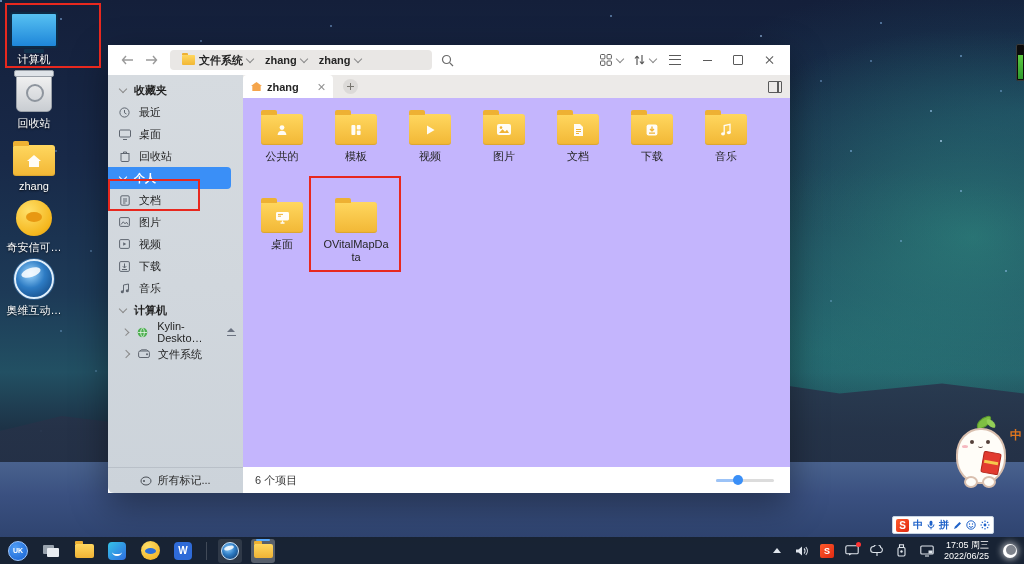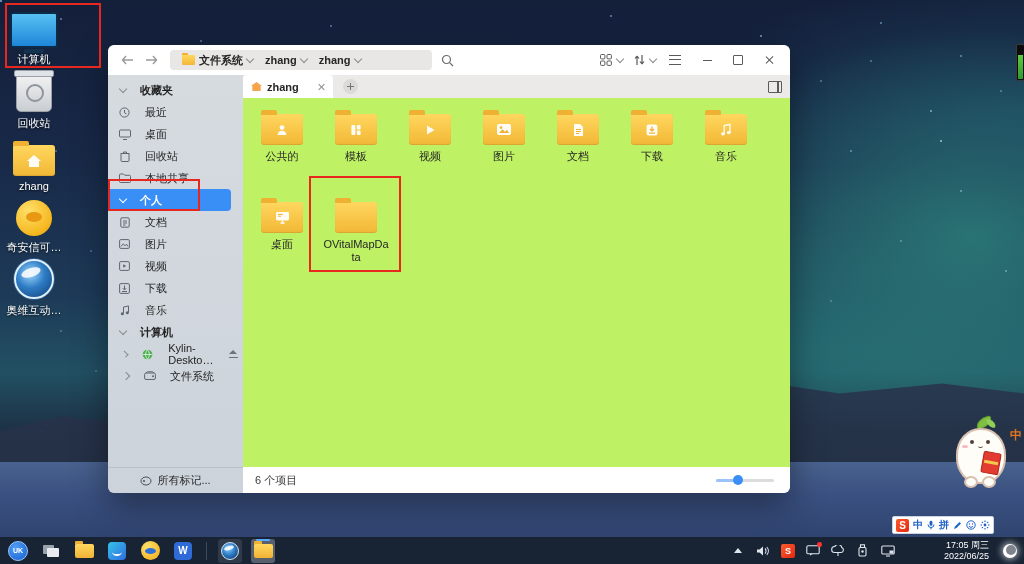--- a/index.html
+++ b/index.html
@@ -49,21 +49,21 @@
   .emb{position:absolute;inset:0;margin:auto;display:block;}
   .qax-icon{width:36px;height:36px;border-radius:50%;background:radial-gradient(circle at 35% 30%,#ffe06a,#f5b71e 70%,#d99410);position:relative;}
   .qax-icon::after{content:"";position:absolute;left:10px;top:12px;width:16px;height:10px;border-radius:50%;background:#e89812;}
   .ovi-icon{width:36px;height:36px;border-radius:50%;background:radial-gradient(circle at 40% 35%,#9fd8ff 0%,#2e7cc4 45%,#0e3f77 100%);
     position:relative;border:2px solid #dfeffc;box-shadow:0 0 0 1px #2a5b8c;}
   .ovi-icon::after{content:"";position:absolute;left:5px;top:7px;width:20px;height:9px;border-radius:50%;background:rgba(255,255,255,.85);transform:rotate(-18deg);}
   
   .redbox{position:absolute;border:2px solid #e8281e;z-index:40;pointer-events:none;}
   
   .window{position:absolute;left:108px;top:45px;width:682px;height:448px;background:#fff;
-    border-radius:8px;box-shadow:0 12px 34px rgba(0,0,0,.4);z-index:10;}
+    border-radius:0;box-shadow:0 12px 34px rgba(0,0,0,.4);z-index:10;}
   .titlebar{position:absolute;left:0;top:0;right:0;height:30px;display:flex;align-items:center;
     padding:0 10px;box-sizing:border-box;border-radius:6px 6px 0 0;background:#fff;}
   .navbtn{width:18px;height:18px;display:flex;align-items:center;justify-content:center;margin-right:6px;}
   .crumbbar{display:flex;align-items:center;height:20px;background:#e9e7e5;border-radius:4px;
     padding:0 6px;margin-left:4px;width:262px;box-sizing:border-box;}
   .crumb{display:flex;align-items:center;gap:4px;font-size:11px;color:#262626;font-weight:bold;padding:0 6px;}
   .chev{width:5px;height:5px;border-right:1.4px solid #8a8a8a;border-bottom:1.4px solid #8a8a8a;
     display:inline-block;transform:rotate(45deg);margin-top:-3px;}
   .chev.r{transform:rotate(-45deg);margin-top:0;margin-left:-1px;}
   .chev.w{border-color:#fff;}
@@ -77,21 +77,21 @@
   .ctl-max{width:8px;height:8px;border:1.2px solid #5a5a5a;border-radius:1px;}
   .xmark{position:relative;width:10px;height:10px;}
   .xmark::before,.xmark::after{content:"";position:absolute;left:4.5px;top:0;width:1.3px;height:10px;background:#5a5a5a;}
   .xmark::before{transform:rotate(45deg);} .xmark::after{transform:rotate(-45deg);}
   .hamb{width:12px;height:8px;border-top:1.3px solid #5a5a5a;border-bottom:1.3px solid #5a5a5a;position:relative;}
   .hamb::after{content:"";position:absolute;left:0;top:2.8px;width:12px;height:1.3px;background:#5a5a5a;}
   
   .sidebar{position:absolute;left:0;top:30px;bottom:0;width:135px;box-sizing:border-box;
     background:linear-gradient(180deg,#d6dbe0 0%,#ccd3da 100%);border-radius:0 0 0 6px;}
   .side-list{position:absolute;top:4px;left:0;right:0;}
-  .srow{height:22px;display:flex;align-items:center;font-size:11px;color:#1f1f1f;padding-left:10px;gap:14px;}
+  .srow{height:22px;display:flex;align-items:center;font-size:11px;color:#1f1f1f;padding-left:10px;gap:8px;}
   .srow .sicon{width:13px;height:13px;display:flex;align-items:center;justify-content:center;flex:none;}
   .srow.child{}
   .srow.sel{background:#3a8ff7;color:#fff;margin-right:12px;border-radius:0 4px 4px 0;padding-left:10px;}
   .srow.header{font-weight:bold;}
   .eject{margin-left:auto;margin-right:8px;width:9px;height:8px;position:relative;}
   .eject::before{content:"";position:absolute;left:0;top:0;border-left:4.5px solid transparent;border-right:4.5px solid transparent;border-bottom:4px solid #6b7280;}
   .eject::after{content:"";position:absolute;left:0;bottom:0;width:9px;height:1.5px;background:#6b7280;}
   .alltags{position:absolute;left:0;right:0;bottom:0;height:25px;border-top:1px solid #b9c0c8;
     display:flex;align-items:center;justify-content:center;gap:5px;font-size:11px;color:#2a2a2a;}
   
@@ -102,21 +102,21 @@
   .tclose{position:relative;width:8px;height:8px;margin-left:auto;}
   .tclose::before,.tclose::after{content:"";position:absolute;left:3.5px;top:0;width:1.1px;height:8px;background:#8d8d8d;}
   .tclose::before{transform:rotate(45deg);} .tclose::after{transform:rotate(-45deg);}
   .newtab{width:15px;height:15px;border-radius:50%;background:#dcdad8;margin-left:10px;position:relative;}
   .newtab::before,.newtab::after{content:"";position:absolute;background:#77756f;}
   .newtab::before{left:4px;top:7px;width:7px;height:1.2px;}
   .newtab::after{left:7px;top:4px;width:1.2px;height:7px;}
   .paneltoggle{margin-left:auto;margin-right:8px;width:12px;height:10px;border:1.2px solid #5a5a5a;border-radius:1px;position:relative;}
   .paneltoggle::after{content:"";position:absolute;right:2.5px;top:0;bottom:0;width:1.2px;background:#5a5a5a;}
   
-  .content{position:absolute;left:135px;right:0;top:53px;bottom:26px;background:#bef264;overflow:hidden;}
+  .content{position:absolute;left:135px;right:0;top:53px;bottom:26px;background:#c4b5fd;overflow:hidden;}
   .grid{display:flex;flex-wrap:wrap;padding:8px 0 0 2px;width:540px;}
   .fcell{width:74px;height:88px;text-align:center;padding-top:8px;box-sizing:border-box;}
   .fcell .fwrap{display:flex;justify-content:center;}
   .fname{font-size:11px;color:#262626;margin-top:5px;line-height:13px;word-break:break-all;padding:0 3px;}
   
   .statusbar{position:absolute;left:135px;right:0;bottom:0;height:26px;background:#fff;border-radius:0 0 6px 0;
     display:flex;align-items:center;font-size:11px;color:#3a3a3a;padding:0 16px 0 12px;box-sizing:border-box;}
   .zoomslider{margin-left:auto;width:58px;height:3px;background:#dcdcdc;border-radius:2px;position:relative;}
   .zoomslider .fill{position:absolute;left:0;top:0;bottom:0;width:22px;background:#9cc3f7;border-radius:2px;}
   .zoomslider .thumb{position:absolute;left:17px;top:-3.5px;width:10px;height:10px;border-radius:50%;background:#3a8ff7;}
@@ -167,21 +167,21 @@
   .tb-ovi{width:18px;height:18px;border-radius:50%;background:radial-gradient(circle at 40% 35%,#8fd0ff 0%,#2e7cc4 45%,#0c2f5e 100%);
     border:1.5px solid #cfe6fa;box-sizing:border-box;position:relative;}
   .tb-ovi::after{content:"";position:absolute;left:2px;top:3px;width:10px;height:4px;border-radius:50%;background:rgba(255,255,255,.85);transform:rotate(-18deg);}
   .tb-sep{width:1px;height:18px;background:rgba(255,255,255,.18);margin:0 2px;}
   .tb-right{margin-left:auto;display:flex;align-items:center;gap:9px;}
   .tray-ic{display:flex;align-items:center;justify-content:center;width:16px;height:16px;position:relative;}
   .sogou-tray{width:14px;height:14px;background:linear-gradient(135deg,#ff5a2b,#e02a12);border-radius:2px;color:#fff;
     font-size:9px;font-weight:bold;display:flex;align-items:center;justify-content:center;}
   .reddot::after{content:"";position:absolute;right:-1px;top:-1px;width:5px;height:5px;border-radius:50%;background:#f33;}
   .uparrow{width:0;height:0;border-left:4px solid transparent;border-right:4px solid transparent;border-bottom:5px solid #dfe5ec;}
-  .clock{color:#fff;font-size:9px;line-height:10.5px;text-align:right;white-space:nowrap;margin-left:39px;}
+  .clock{color:#fff;font-size:9px;line-height:10.5px;text-align:right;white-space:nowrap;}
   .nightlight{width:14px;height:14px;border-radius:50%;background:#fff;position:relative;
     box-shadow:0 0 0 1.5px rgba(255,255,255,.0),0 0 6px 2px rgba(255,255,255,.55);}
   .nightlight::after{content:"";position:absolute;left:3px;top:1px;width:10px;height:10px;border-radius:50%;background:rgba(20,30,46,.55);}
   svg{display:block;}
 </style>
 </head>
 <body>
 
 <div class="wallpaper">
   <div class="stars"></div>
@@ -316,28 +316,20 @@
         <span>桌面</span>
       </div>
       <div class="srow child">
         <span class="sicon">
           <svg width="10" height="11" viewBox="0 0 10 11">
               <rect x="1" y="2.5" width="8" height="8" rx="1" stroke="#5f6670" fill="none"></rect>
               <path d="M0.5 2.5 H9.5 M3.5 2.5 V1 H6.5 V2.5" stroke="#5f6670" fill="none"></path>
             </svg>
           </span>
         <span>回收站</span>
-      </div>
-      <div class="srow child">
-        <span class="sicon">
-          <svg width="12" height="10" viewBox="0 0 12 10">
-              <path d="M0.5 2 a1 1 0 0 1 1-1 H4.5 L5.8 2.3 H10.5 a1 1 0 0 1 1 1 V8.5 a1 1 0 0 1 -1 1 H1.5 a1 1 0 0 1 -1-1 Z" stroke="#5f6670" fill="none"></path>
-            </svg>
-          </span>
-        <span>本地共享</span>
       </div>
       <div class="srow sel header">
         <span class="chev w" style="margin-left:2px;"></span>
         <span>个人</span>
       </div>
       <div class="srow child">
         <span class="sicon">
           <svg width="10" height="11" viewBox="0 0 10 11">
               <rect x="0.8" y="0.8" width="8.4" height="9.4" rx="1.2" stroke="#5f6670" fill="none"></rect>
               <path d="M3 4 H7 M3 6 H7 M3 8 H5.5" stroke="#5f6670"></path>

